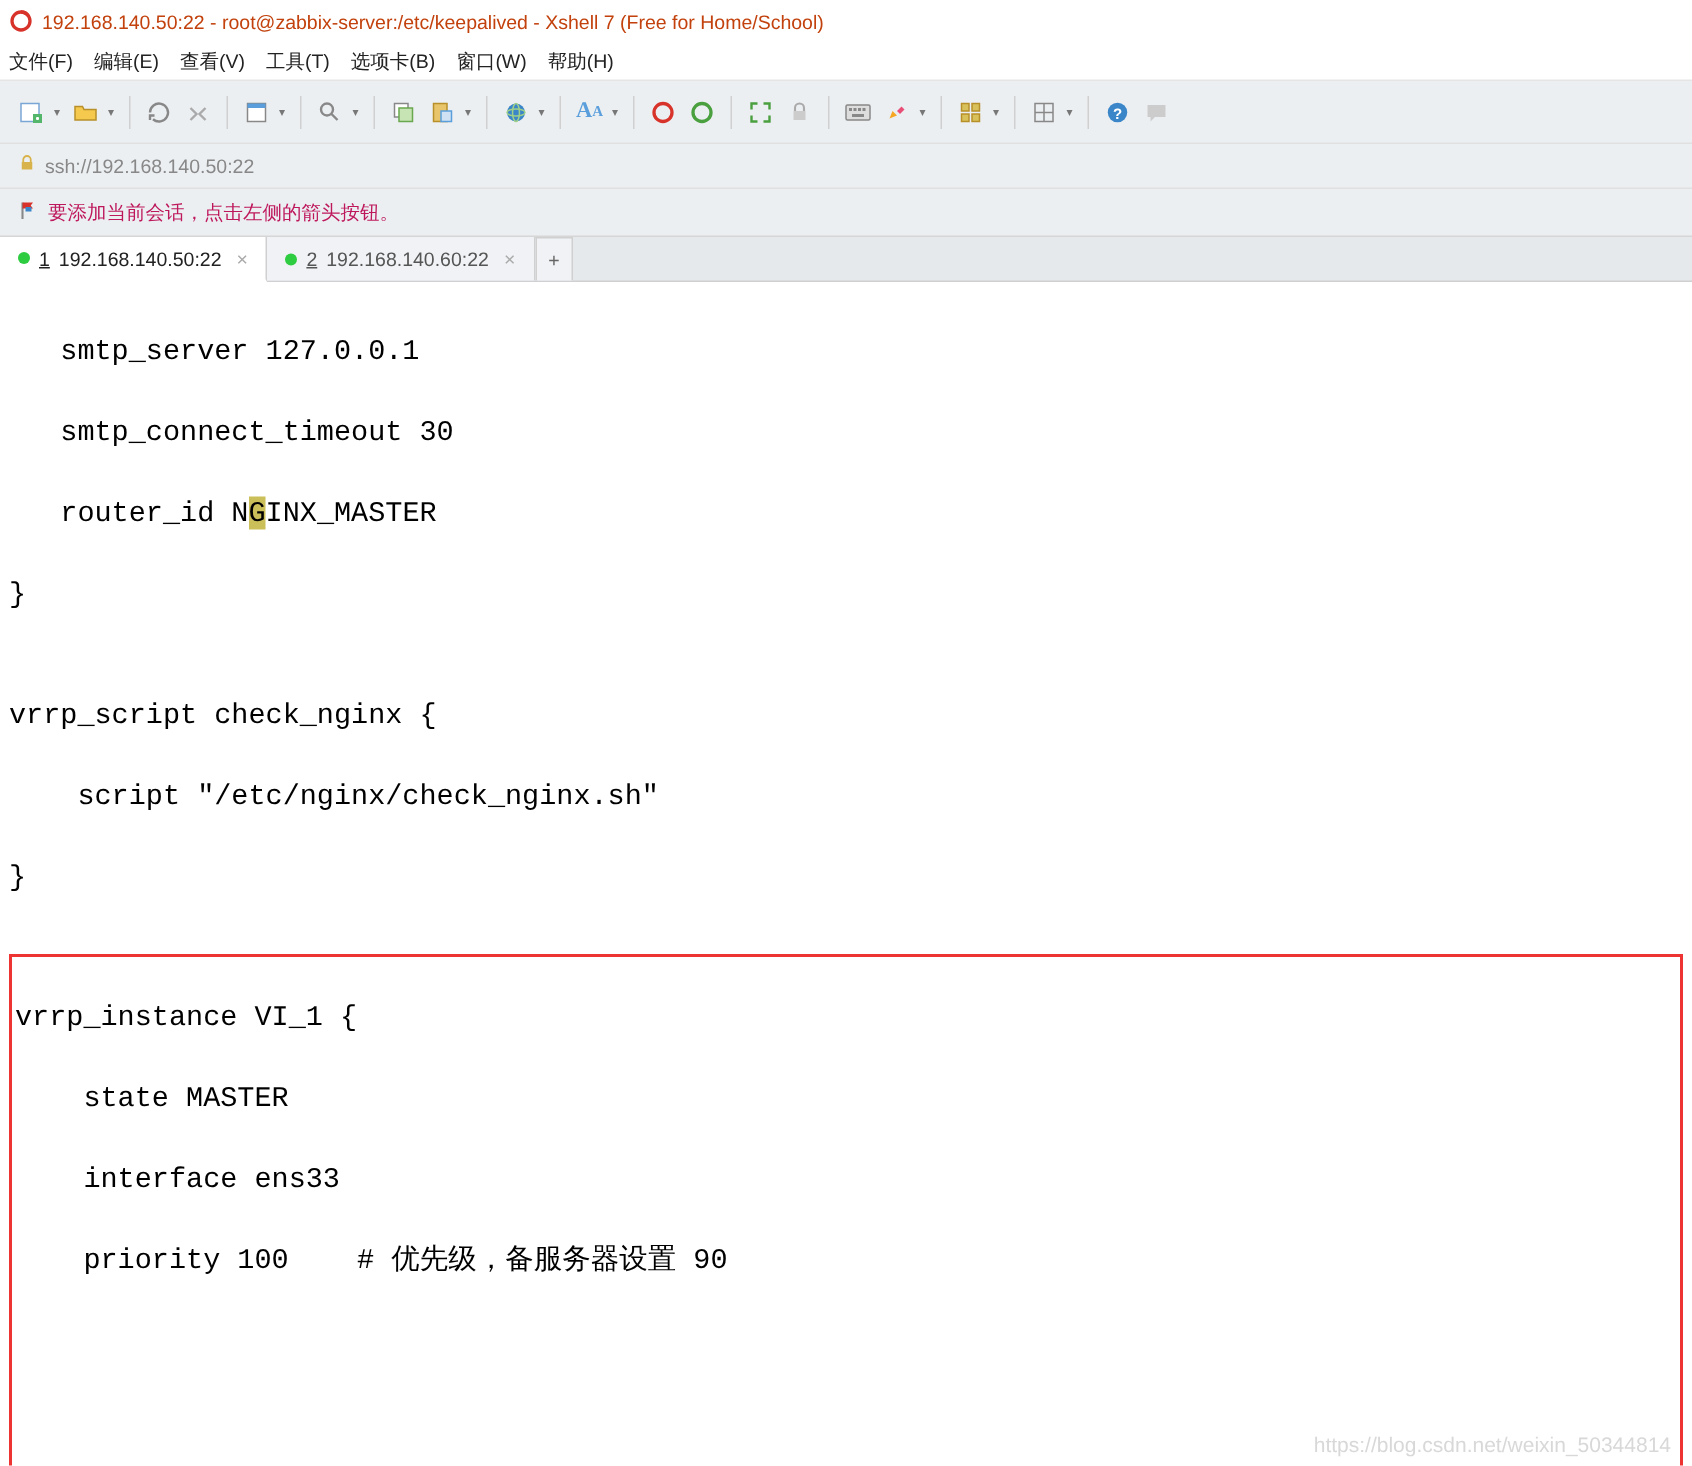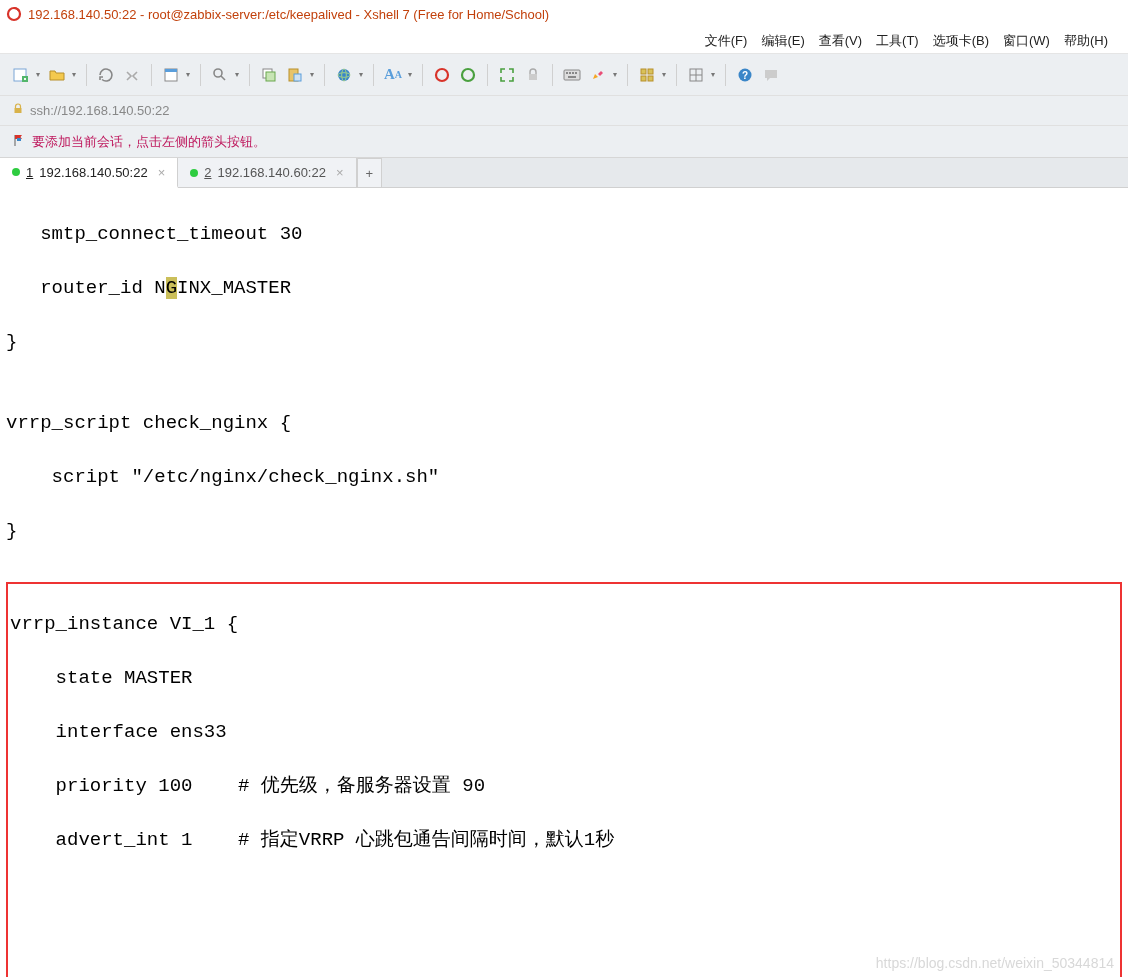--- a/index.html
+++ b/index.html
@@ -13,21 +13,21 @@
     position: relative;
   }
   .titlebar {
     display: flex; align-items: center; height: 28px;
     padding: 0 6px; background: #fff;
   }
   .titlebar .app-icon { width: 16px; height: 16px; margin-right: 6px; }
   .titlebar .title { color: #c2410c; font-size: 13px; }
   .menubar {
     display: flex; align-items: center; height: 26px;
-    padding: 0 6px; background: #fff; border-bottom: 1px solid #e5e5e5; justify-content: flex-end;
+    padding: 0 6px; background: #fff; border-bottom: 1px solid #e5e5e5;
   }
   .menubar .menu-item { margin-right: 14px; color: #222; font-size: 13px; cursor: pointer; }
   .toolbar {
     display: flex; align-items: center; height: 42px;
     padding: 0 10px; background: #eceff2; gap: 4px;
     border-bottom: 1px solid #e0e0e0;
   }
   .tb-btn { width: 22px; height: 22px; display: inline-flex; align-items: center; justify-content: center; cursor: pointer; }
   .tb-sep { width: 1px; height: 22px; background: #d0d0d0; margin: 0 4px; }
   .chev { width: 8px; height: 22px; display: inline-flex; align-items: center; justify-content: center; font-size: 8px; color: #777; margin-left:-2px; cursor:pointer;}
@@ -268,33 +268,33 @@
   <div class="tab">
     <span class="dot"></span>
     <span class="num">2</span>
     <span>192.168.140.60:22</span>
     <span class="close">×</span>
   </div>
   <div class="tab-add">+</div>
 </div>
 
 <div class="terminal">
+<span style="display: block;">   smtp_server 127.0.0.1</span>
 <span style="display: block;">   smtp_connect_timeout 30</span>
 <span style="display: block;"><span>   router_id N</span><span class="hl">G</span><span>INX_MASTER</span></span>
 <span style="display: block;">}</span>
 <span style="display: block;"></span>
 <span style="display: block;">vrrp_script check_nginx {</span>
 <span style="display: block;">    script "/etc/nginx/check_nginx.sh"</span>
 <span style="display: block;">}</span>
 <div class="redbox">
 <span style="display: block;">vrrp_instance VI_1 {</span>
 <span style="display: block;">    state MASTER</span>
 <span style="display: block;">    interface ens33</span>
 <span style="display: block;">    priority 100    # 优先级，备服务器设置 90</span>
-<span style="display: block;">    advert_int 1    # 指定VRRP 心跳包通告间隔时间，默认1秒</span>
 
 
 
 
 
 
 
 
 
 

